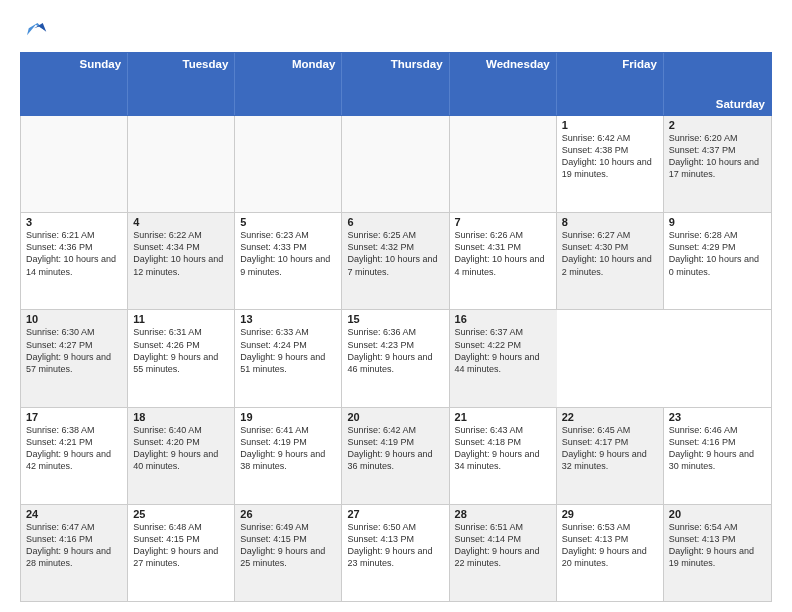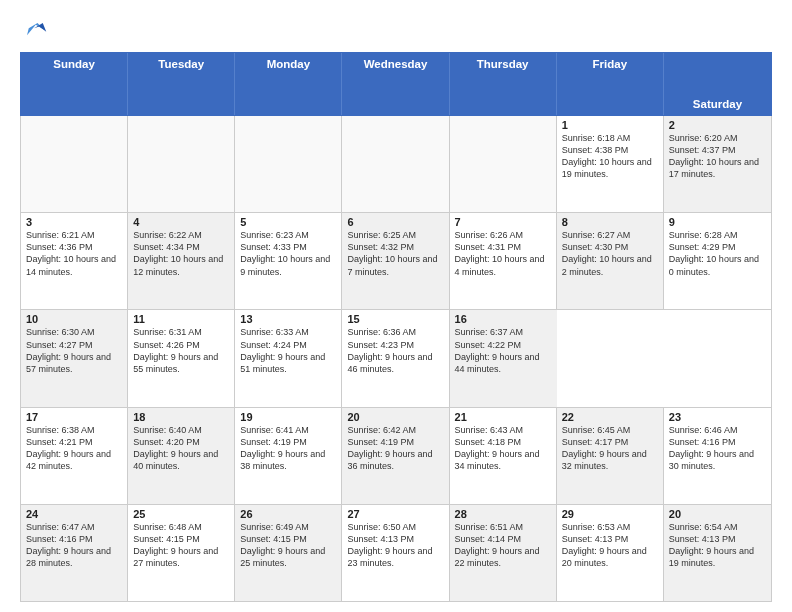--- a/index.html
+++ b/index.html
@@ -53,21 +53,21 @@
       display: grid;
       grid-template-columns: repeat(7, 1fr);
       background: #3b6abf;
       border: 1px solid #3b6abf;
     }
     .cal-header-cell {
       color: #fff;
       font-size: 11.5px;
       font-weight: bold;
       padding: 5px 6px;
-      text-align: center;
+      text-align: right;
       border-right: 1px solid #5580cc;
     }
     .cal-header-cell:last-child { border-right: none; margin-top: 40px; }
     .cal-body {
       display: flex;
       flex-direction: column;
       flex: 1;
       border-left: 1px solid #ccc;
       border-right: 1px solid #ccc;
       border-bottom: 1px solid #ccc;
@@ -123,35 +123,35 @@
       <div class="month-title"></div>
       <div class="location"></div>
     </div>
   </div>
 
   <div class="calendar">
     <div class="cal-header" id="cal-header-row">
         <div class="cal-header-cell">Sunday</div>
         <div class="cal-header-cell">Tuesday</div>
         <div class="cal-header-cell">Monday</div>
+        <div class="cal-header-cell">Thursday</div>
         <div class="cal-header-cell">Wednesday</div>
-        <div class="cal-header-cell">Thursday</div>
         <div class="cal-header-cell">Friday</div>
         <div class="cal-header-cell">Saturday</div>
       </div>
     <div class="cal-body" id="cal-body">
         <div class="cal-row">
           <div class="cal-cell empty"></div>
           <div class="cal-cell empty"></div>
           <div class="cal-cell empty"></div>
           <div class="cal-cell empty"></div>
           <div class="cal-cell empty"></div>
           <div class="cal-cell">
             <span class="day-num">1</span>
-            <div class="cell-text">Sunrise: 6:18 AM
+            <div class="cell-text">Sunrise: 6:42 AM
 Sunset: 4:38 PM
 Daylight: 10 hours and 19 minutes.</div>
           </div>
           <div class="cal-cell shaded">
             <span class="day-num">2</span>
             <div class="cell-text">Sunrise: 6:20 AM
 Sunset: 4:37 PM
 Daylight: 10 hours and 17 minutes.</div>
           </div>
         </div>

